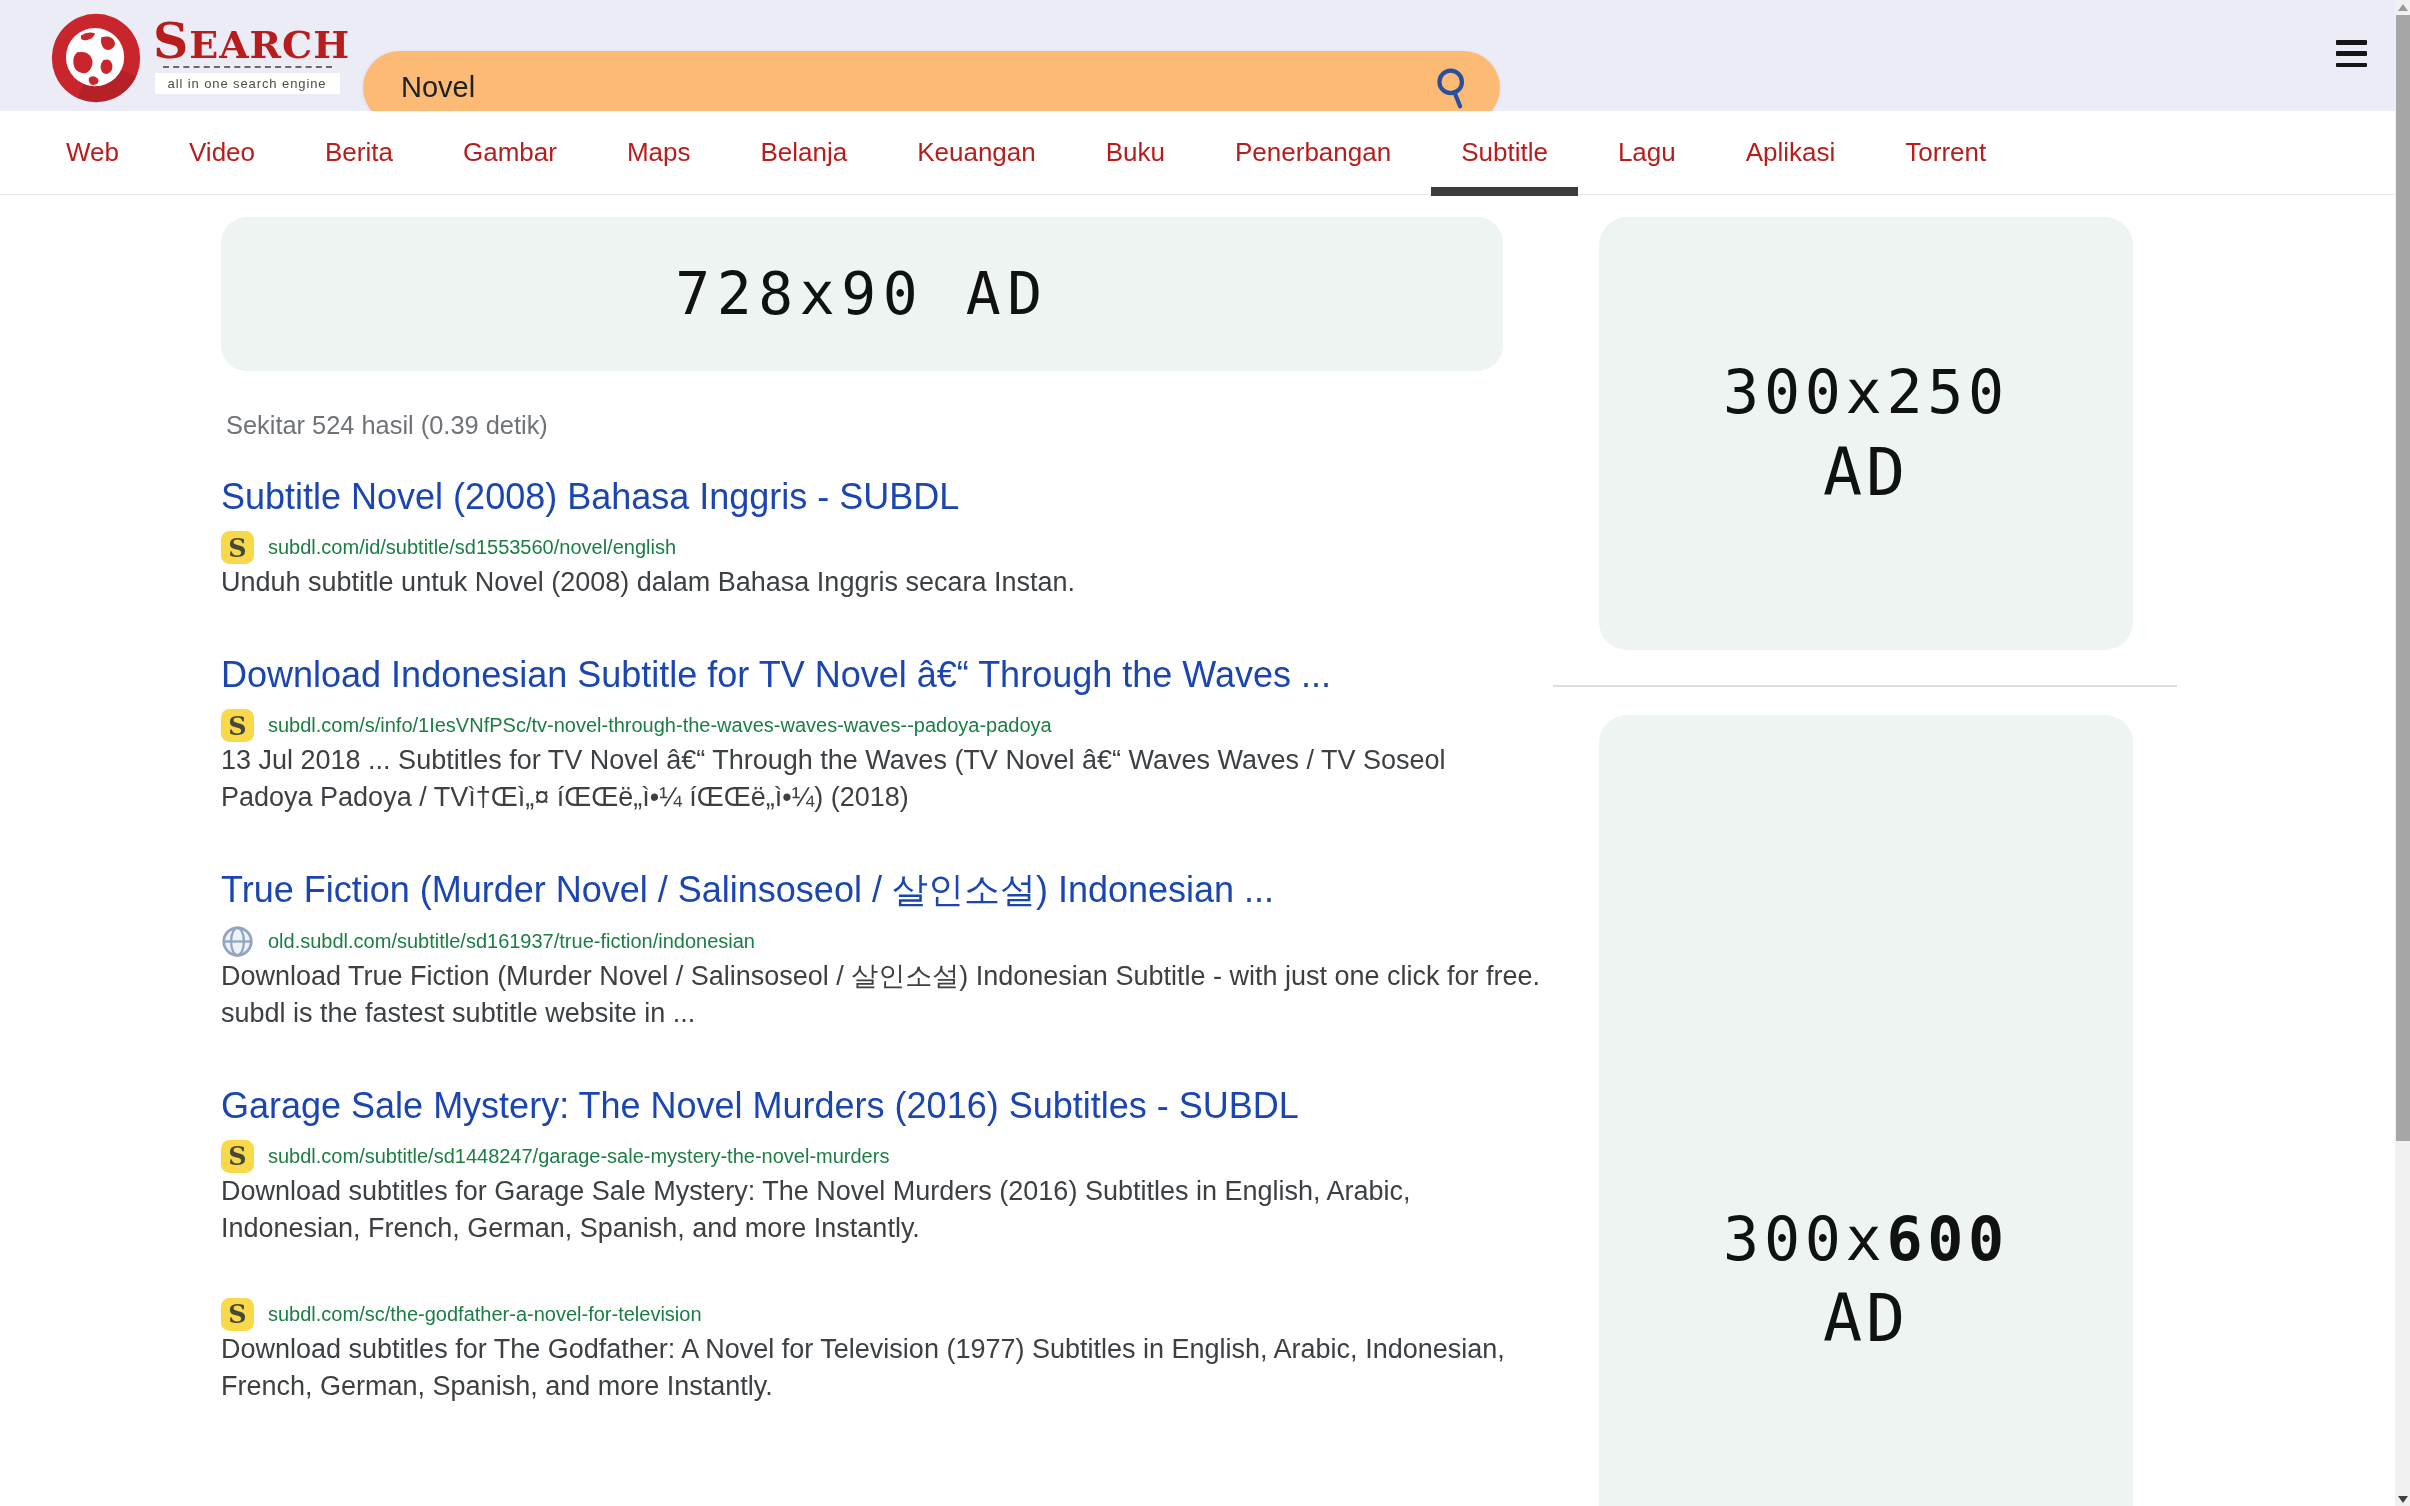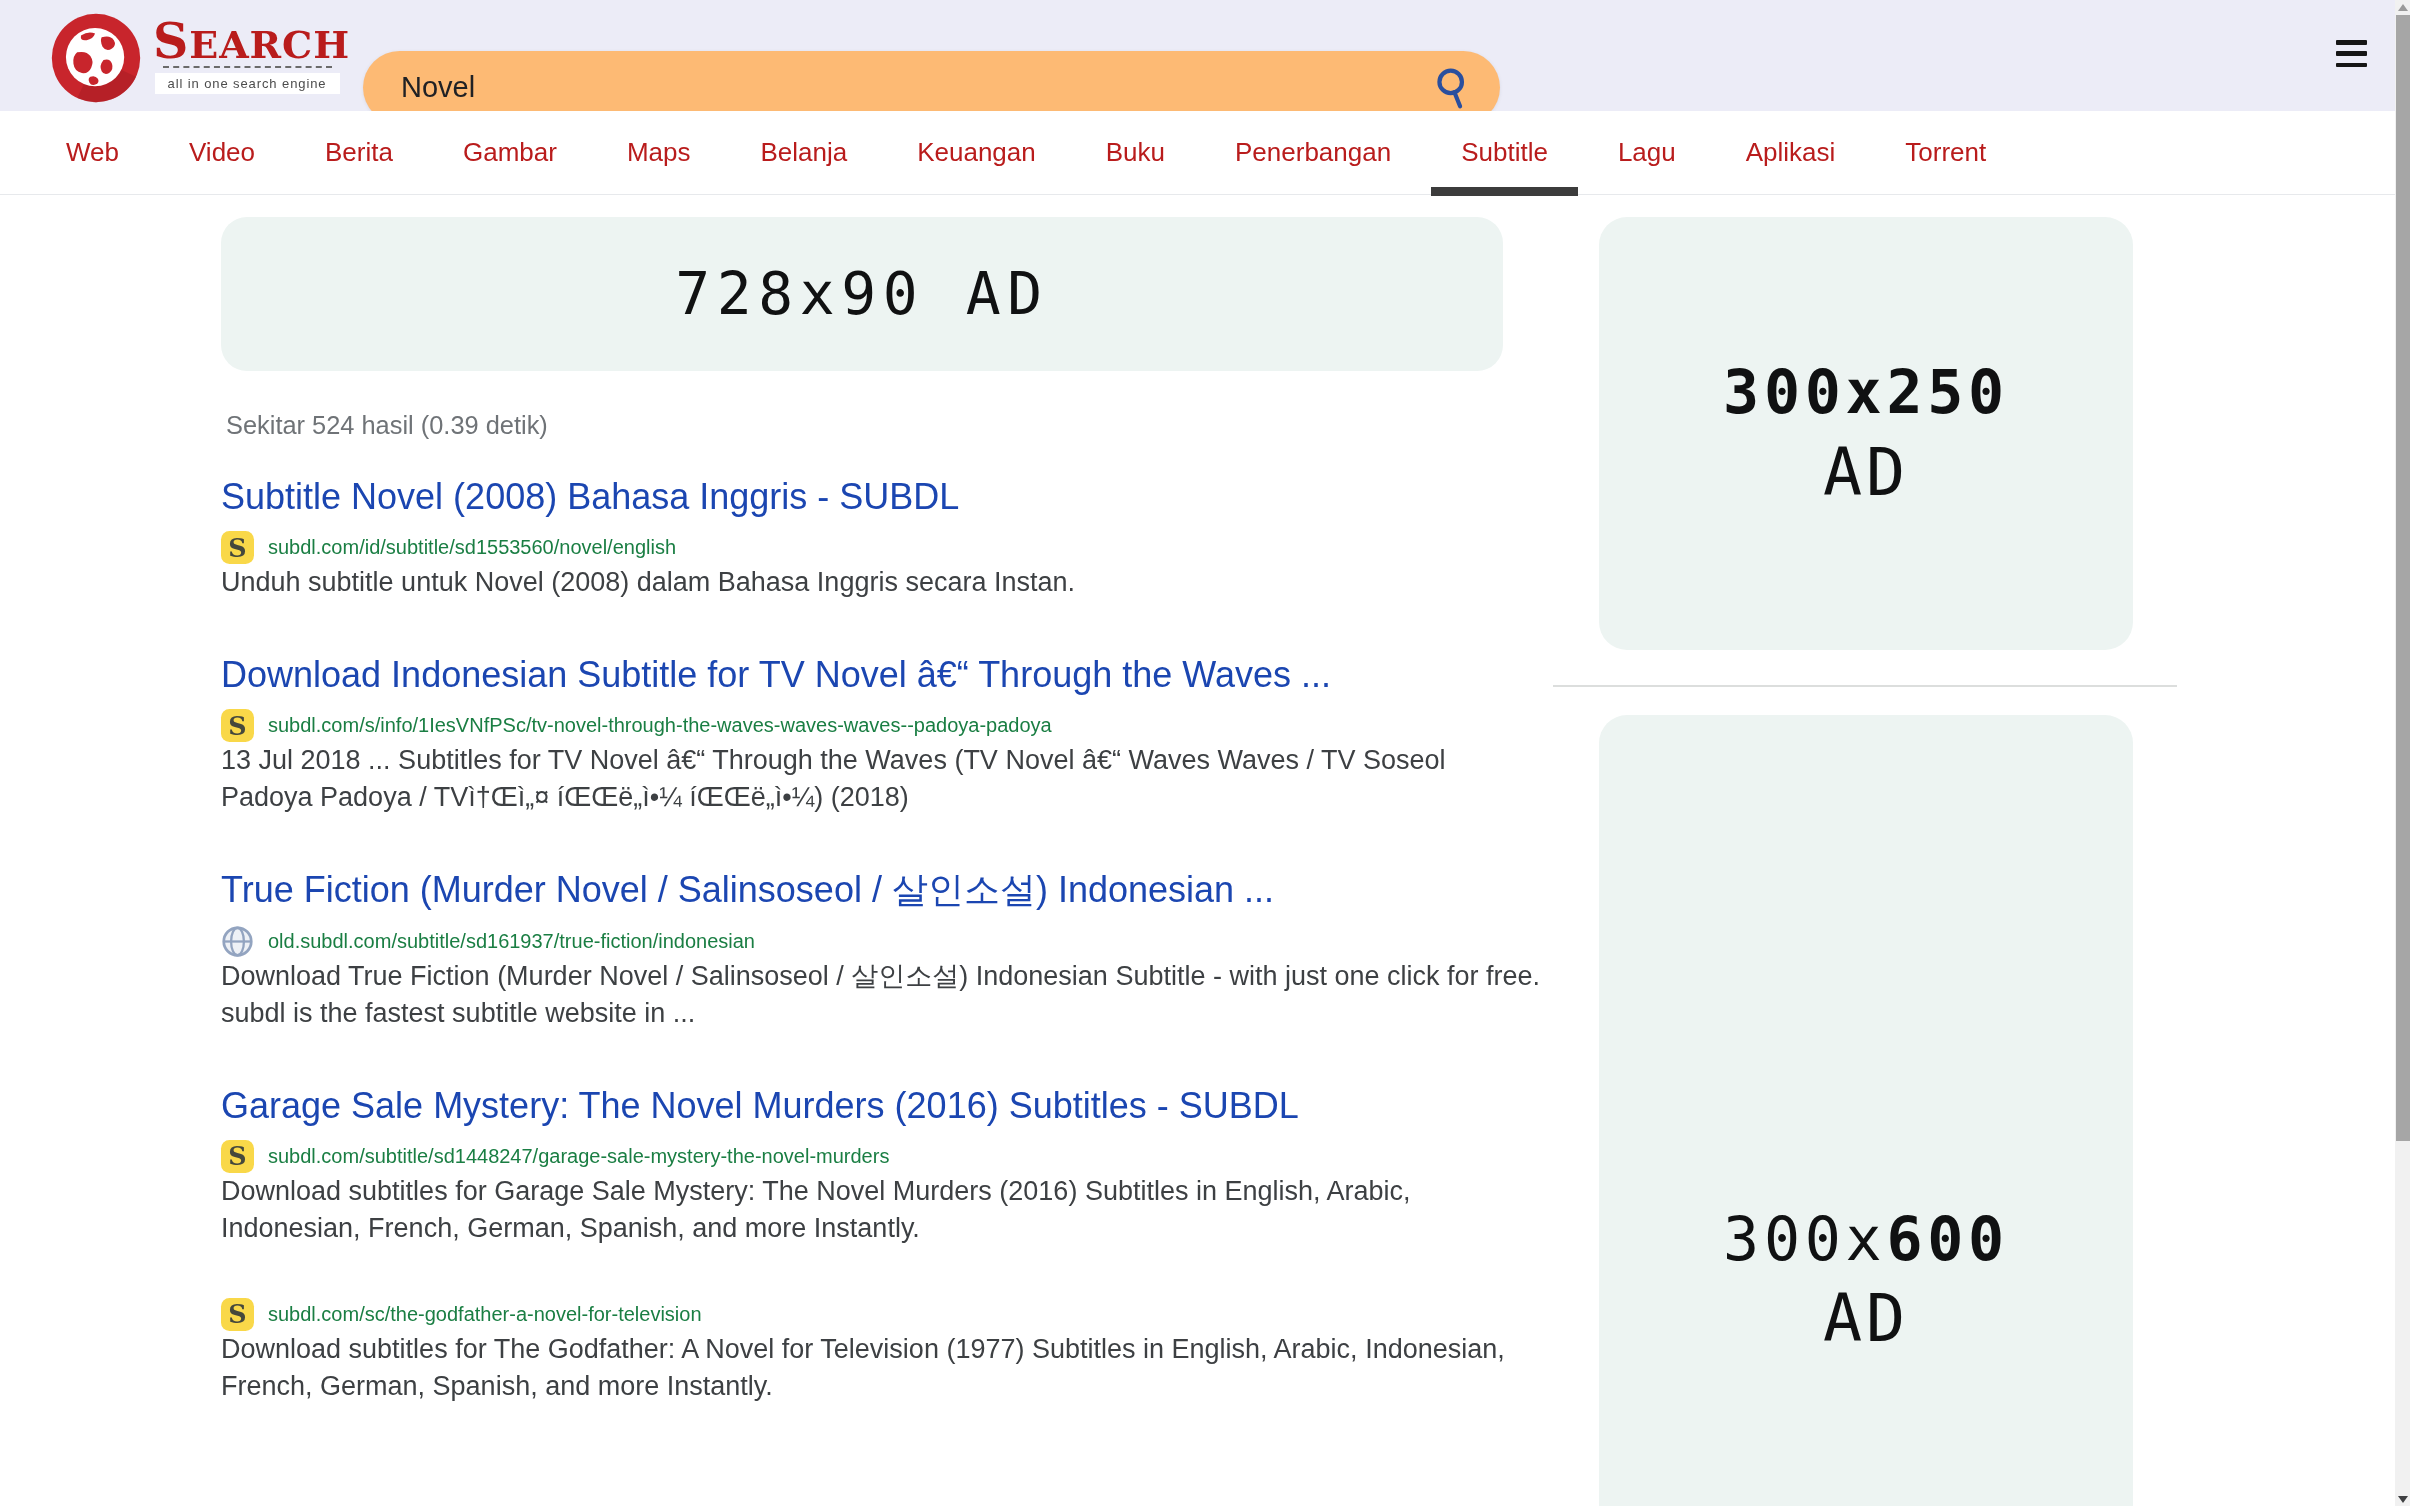--- a/index.html
+++ b/index.html
@@ -38,21 +38,21 @@
   .tab.active::after { content:""; position:absolute; left:4.7px; right:4.7px; bottom:-1.9px;
                        height:8.5px; background:#3c3c3c; }
 
   
   .ad-box { background:#edf4f2; border-radius:26px; display:flex; flex-direction:column;
             align-items:center; justify-content:center;
             font-family:"DejaVu Sans Mono", monospace; color:#101112; cursor:pointer; }
   .ad-banner { position:absolute; left:221px; top:217px; width:1282px; height:154px; }
   .ad-banner .ad-size { font-size:58px; letter-spacing:6.6px; }
   .ad-rect { position:absolute; left:1599px; top:217px; width:534px; height:433px; border-radius:28px; }
-  .ad-rect .ad-size { font-size:60px; letter-spacing:4.7px;font-weight:bold; }
+  .ad-rect .ad-size { font-size:60px; letter-spacing:4.7px; }
   .ad-rect .ad-word, .ad-tower .ad-word { font-size:65px; letter-spacing:3.8px; margin-top:7.5px; }
   .rail-divider { position:absolute; left:1553px; top:685px; width:624px; height:1.9px; background:#dcdedd; }
   .ad-tower { position:absolute; left:1599px; top:715px; width:534px; height:1130px; border-radius:28px; }
   .ad-tower .ad-size { font-size:60px; letter-spacing:4.7px; }
   .ad-tower .bold600 { font-weight:bold; }
 
   
   .stats { position:absolute; left:226px; top:411px; font-size:25.4px; color:#6f7377; }
   .results { position:absolute; left:221px; top:474px; width:1323px; }
   .result { margin-bottom:51px; }

